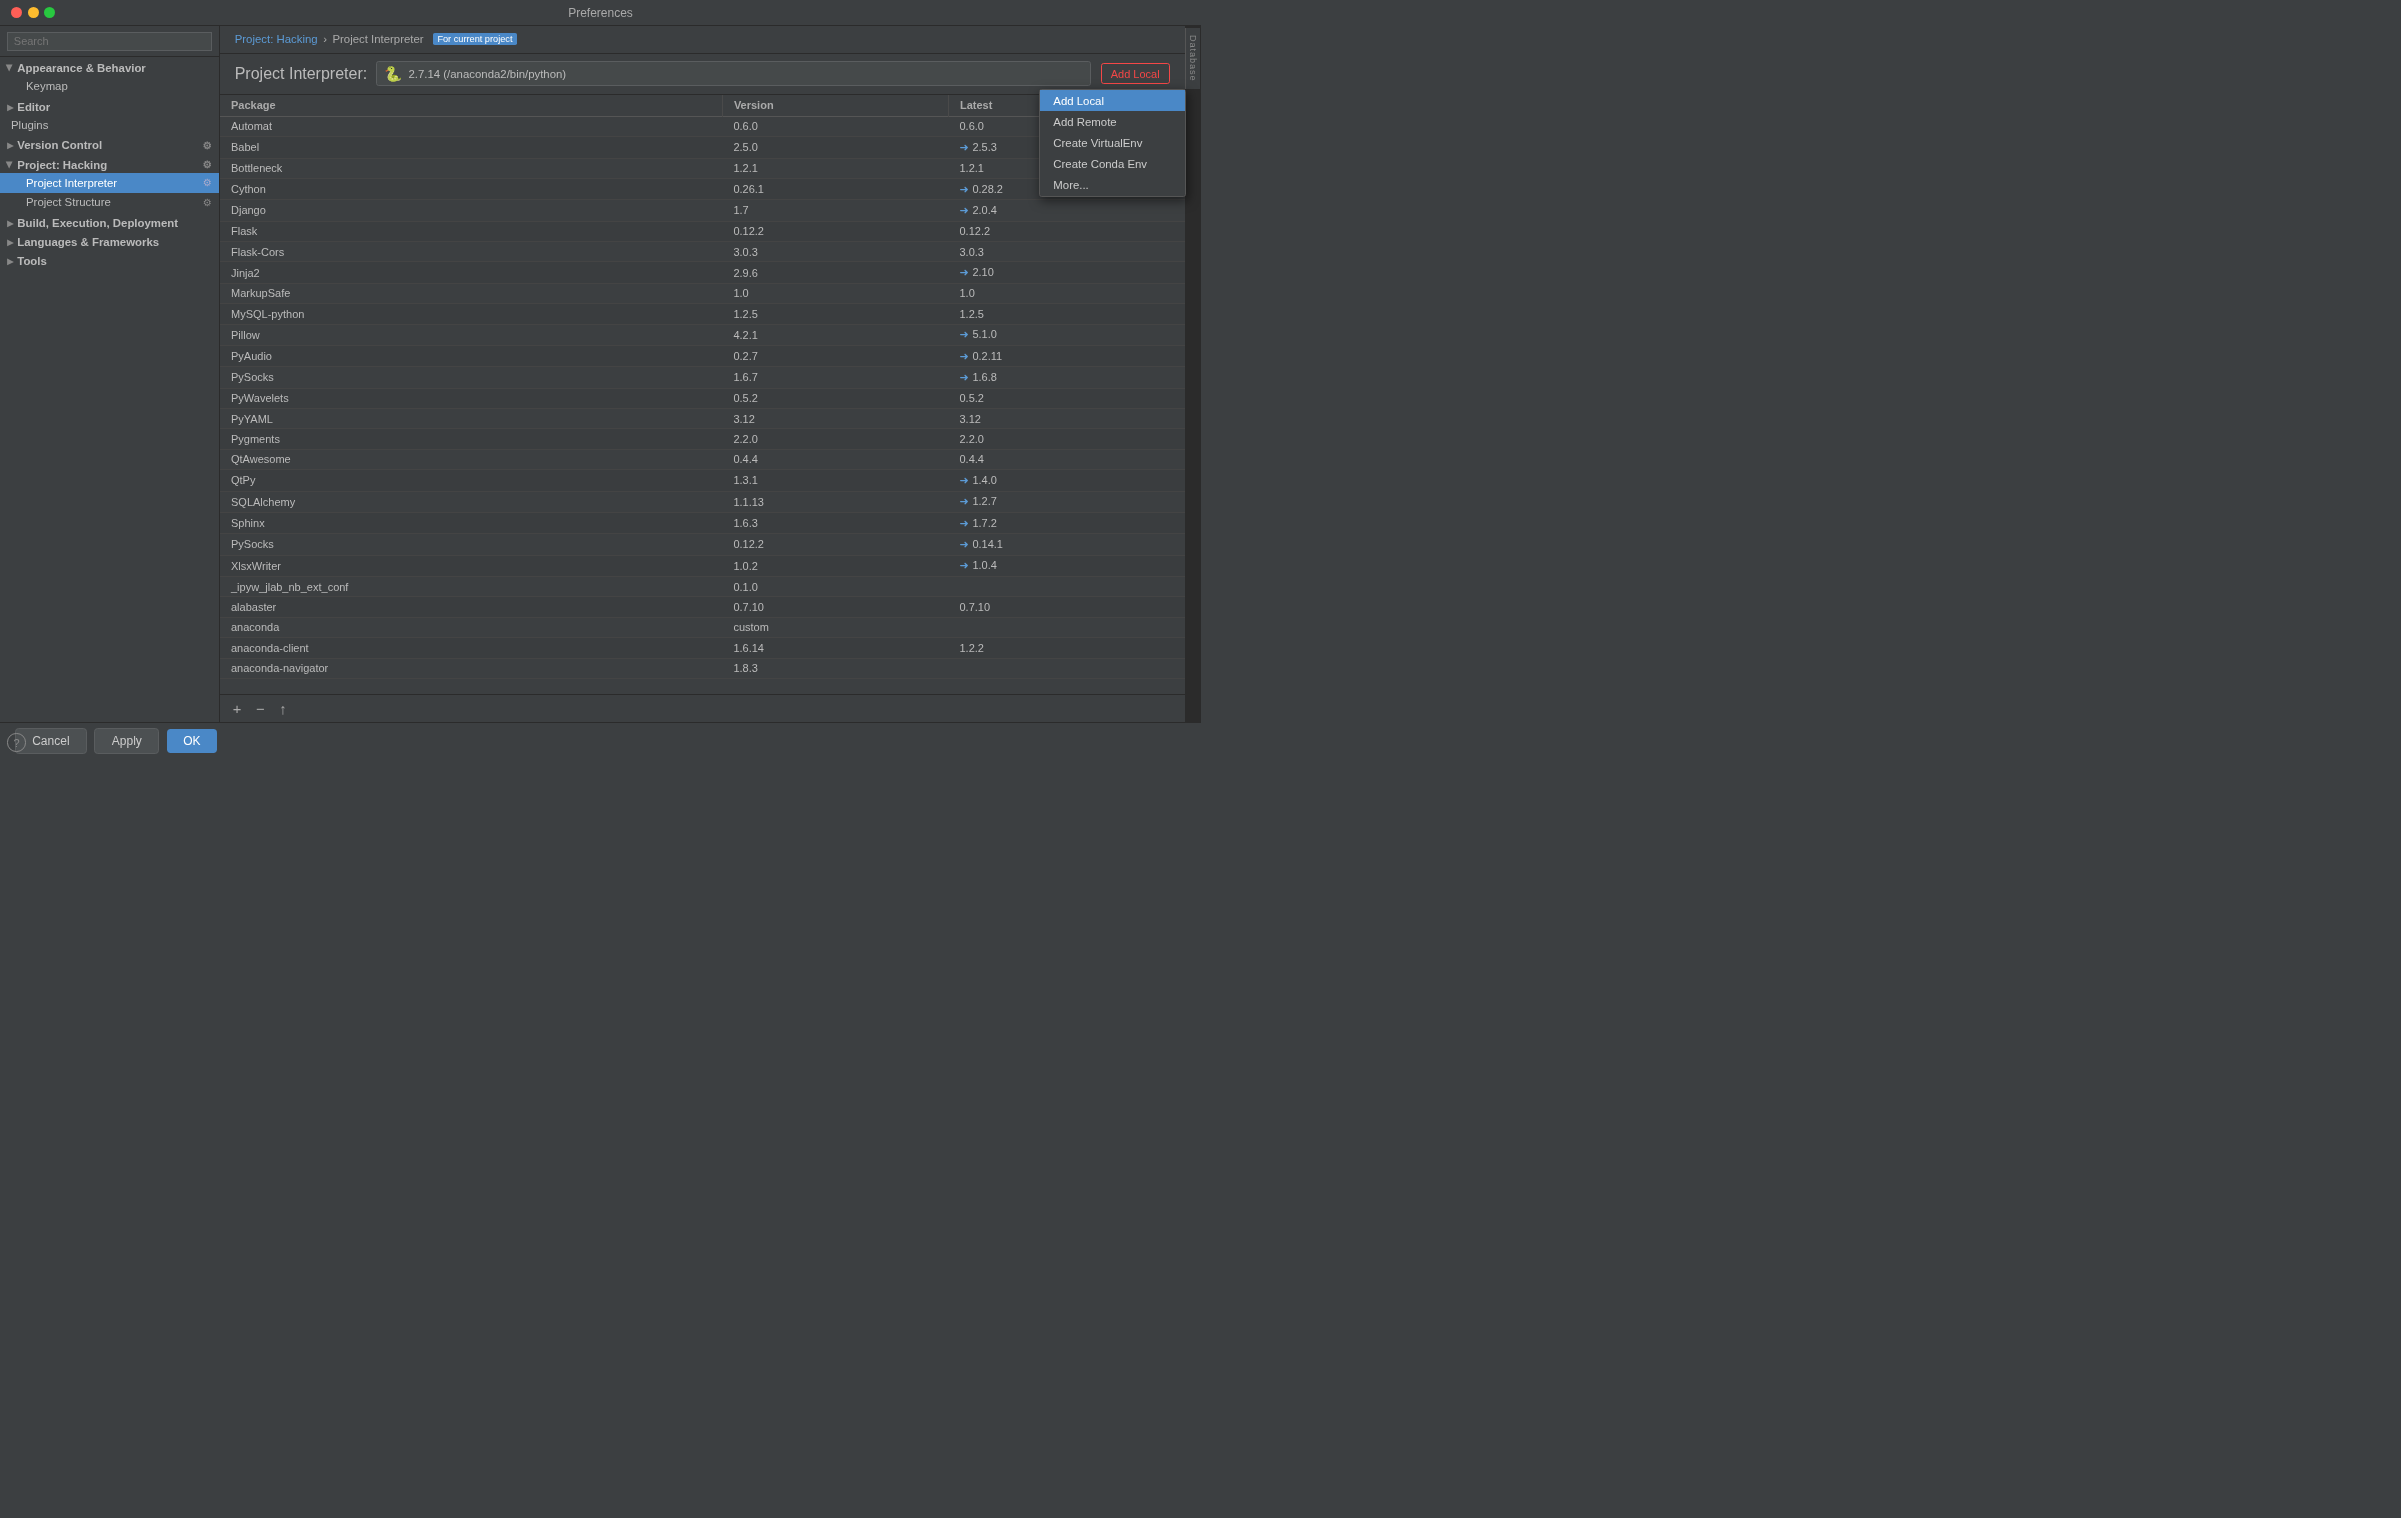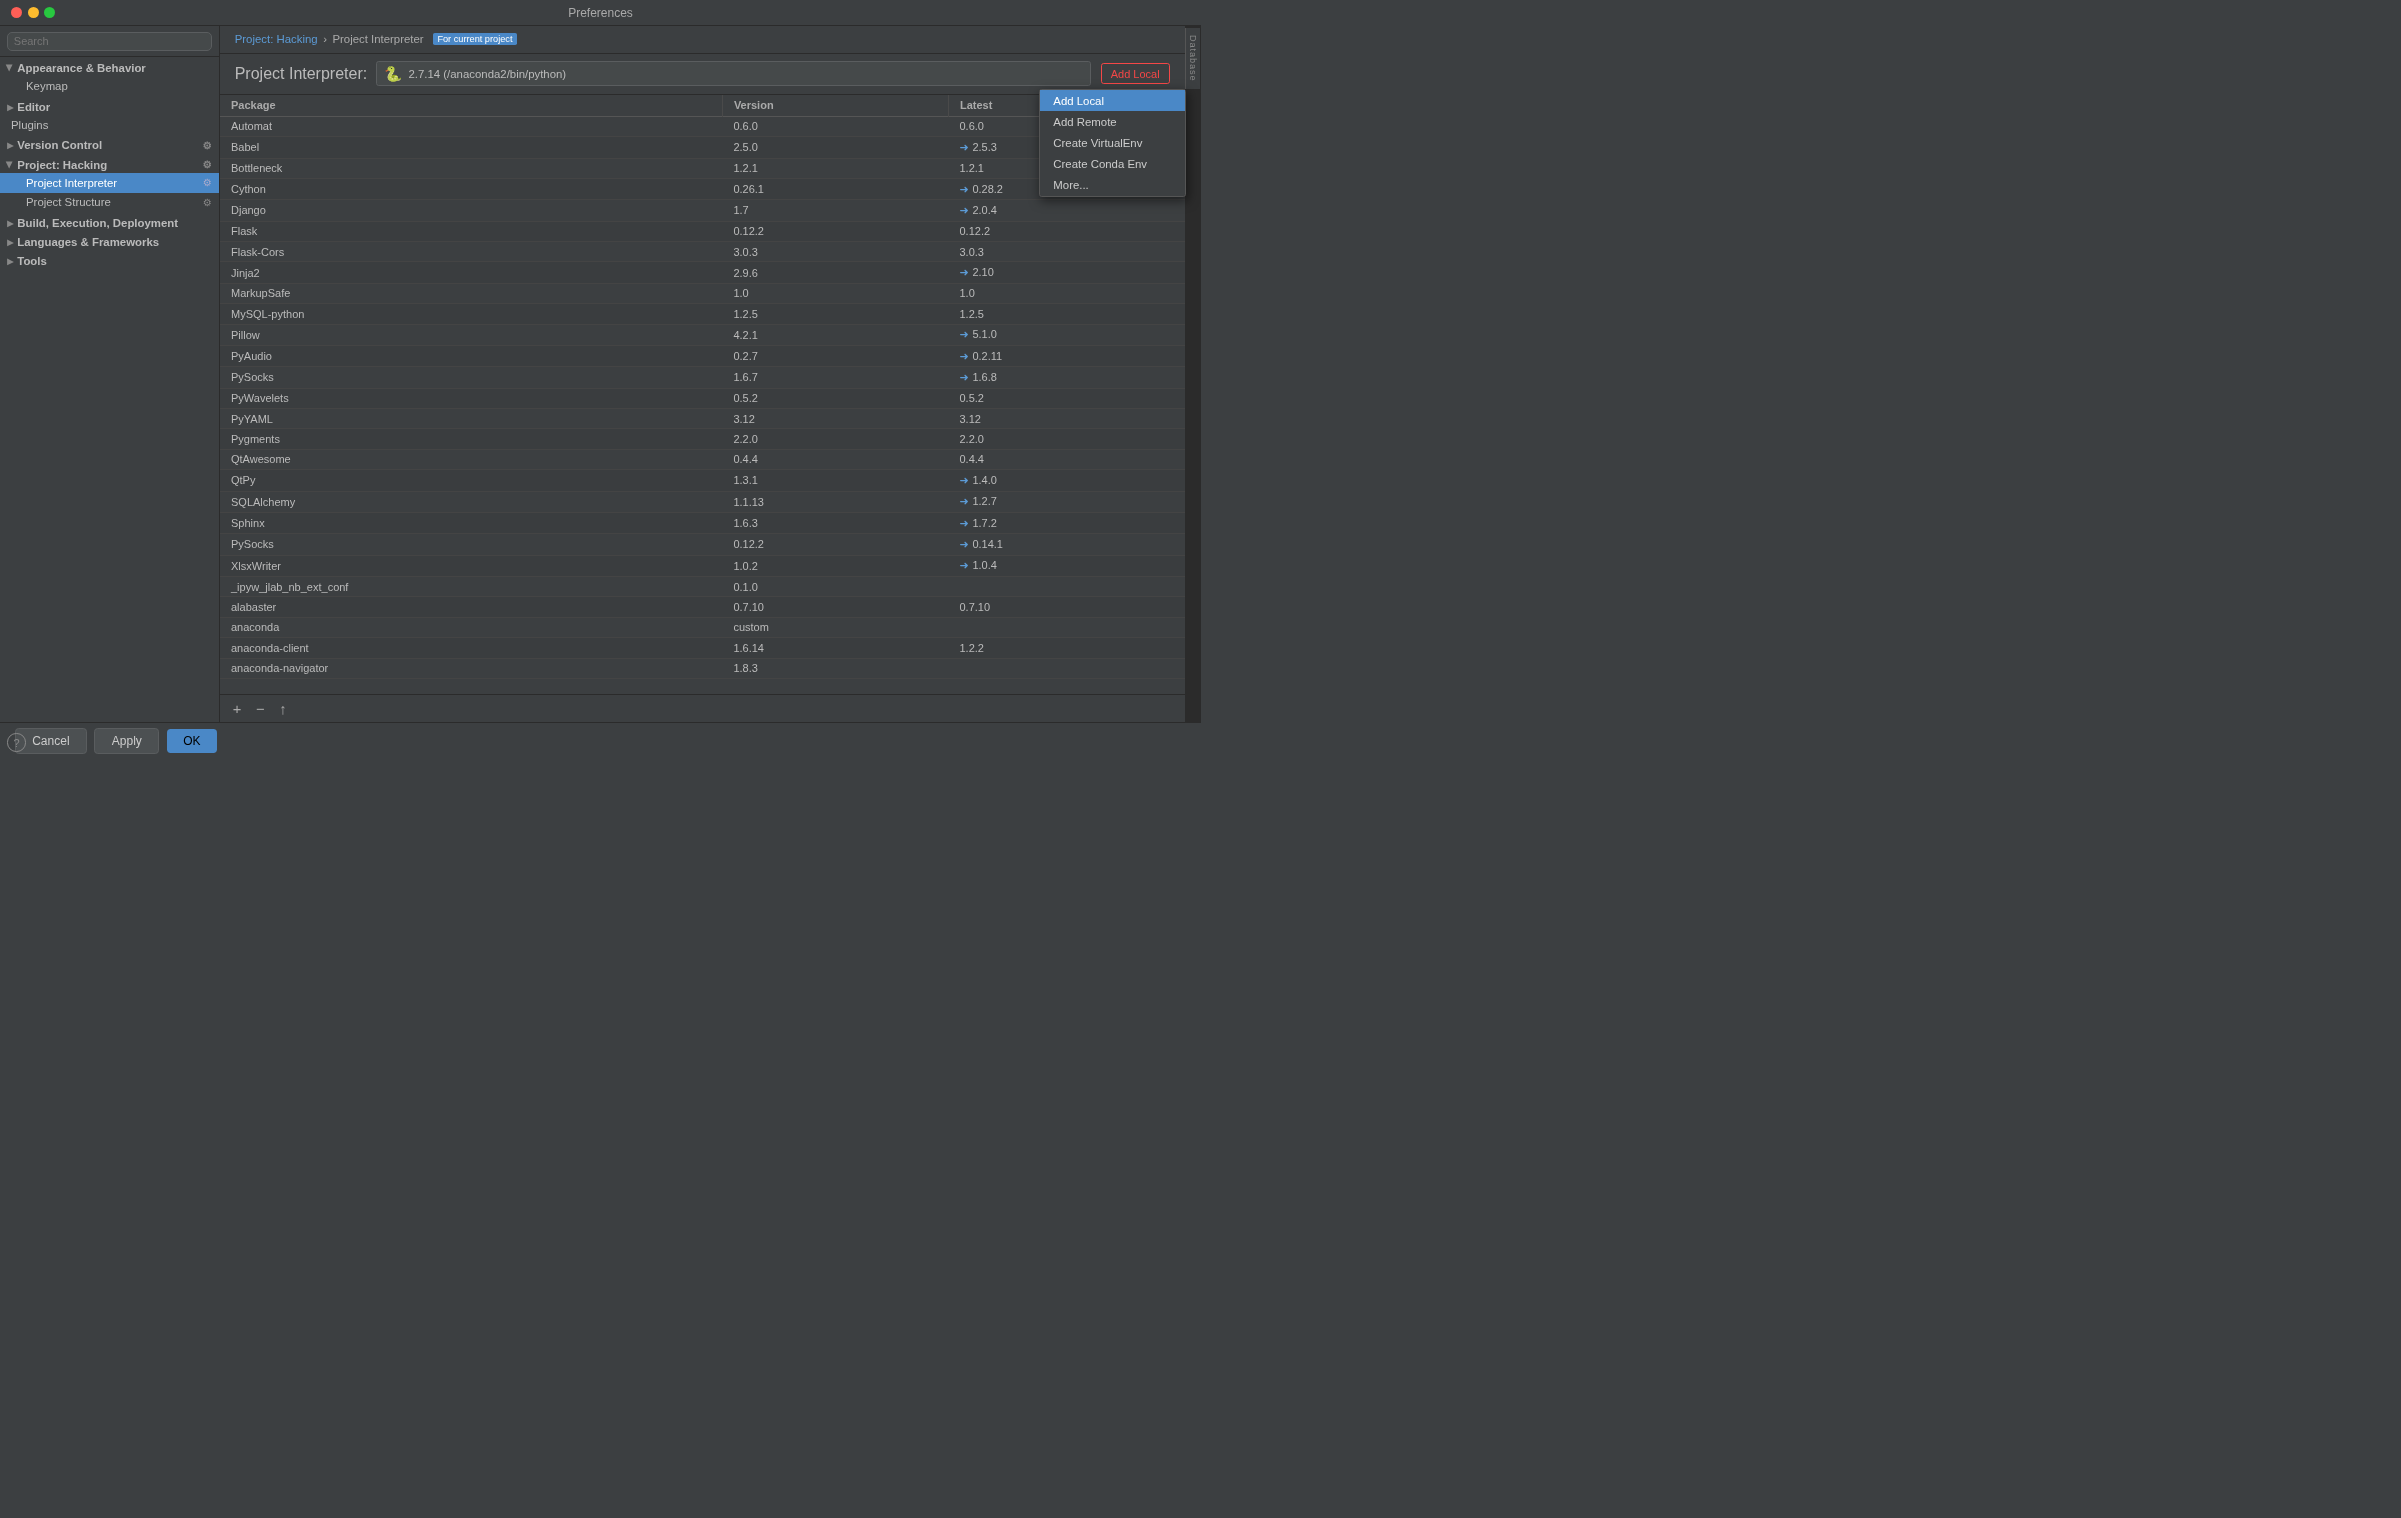--- a/index.html
+++ b/index.html
@@ -60,21 +60,21 @@
     }
 
     .search-box {
       padding: 5.5px 7.3px;
       border-bottom: 0.9px solid #2b2b2b;
     }
     .search-input {
       width: 100%;
       background: #45494a;
       border: 0.9px solid #5a5d5f;
-      border-radius: 5px;
+      border-radius: 0;
       color: #bbbbbb;
       padding: 2.7px 5.5px;
       font-size: 11px;
       outline: none;
     }
 
     .sidebar-item {
       padding: 3.7px 7.3px 3.7px 11px;
       cursor: pointer;
       display: flex;
@@ -285,21 +285,21 @@
       color: #cccccc;
       border: 0.9px solid #5a5d5f;
     }
     .footer-btn.apply {
       background: #4c5052;
       color: #cccccc;
       border: 0.9px solid #5a5d5f;
     }
     .footer-btn.ok {
       background: #4a88c7;
-      color: #000000;
+      color: #ffffff;
     }
 
     
     .right-panel {
       width: 16.5px;
       background: #2b2b2b;
       display: flex;
       flex-direction: column;
       align-items: center;
       padding: 1.8px 0;

